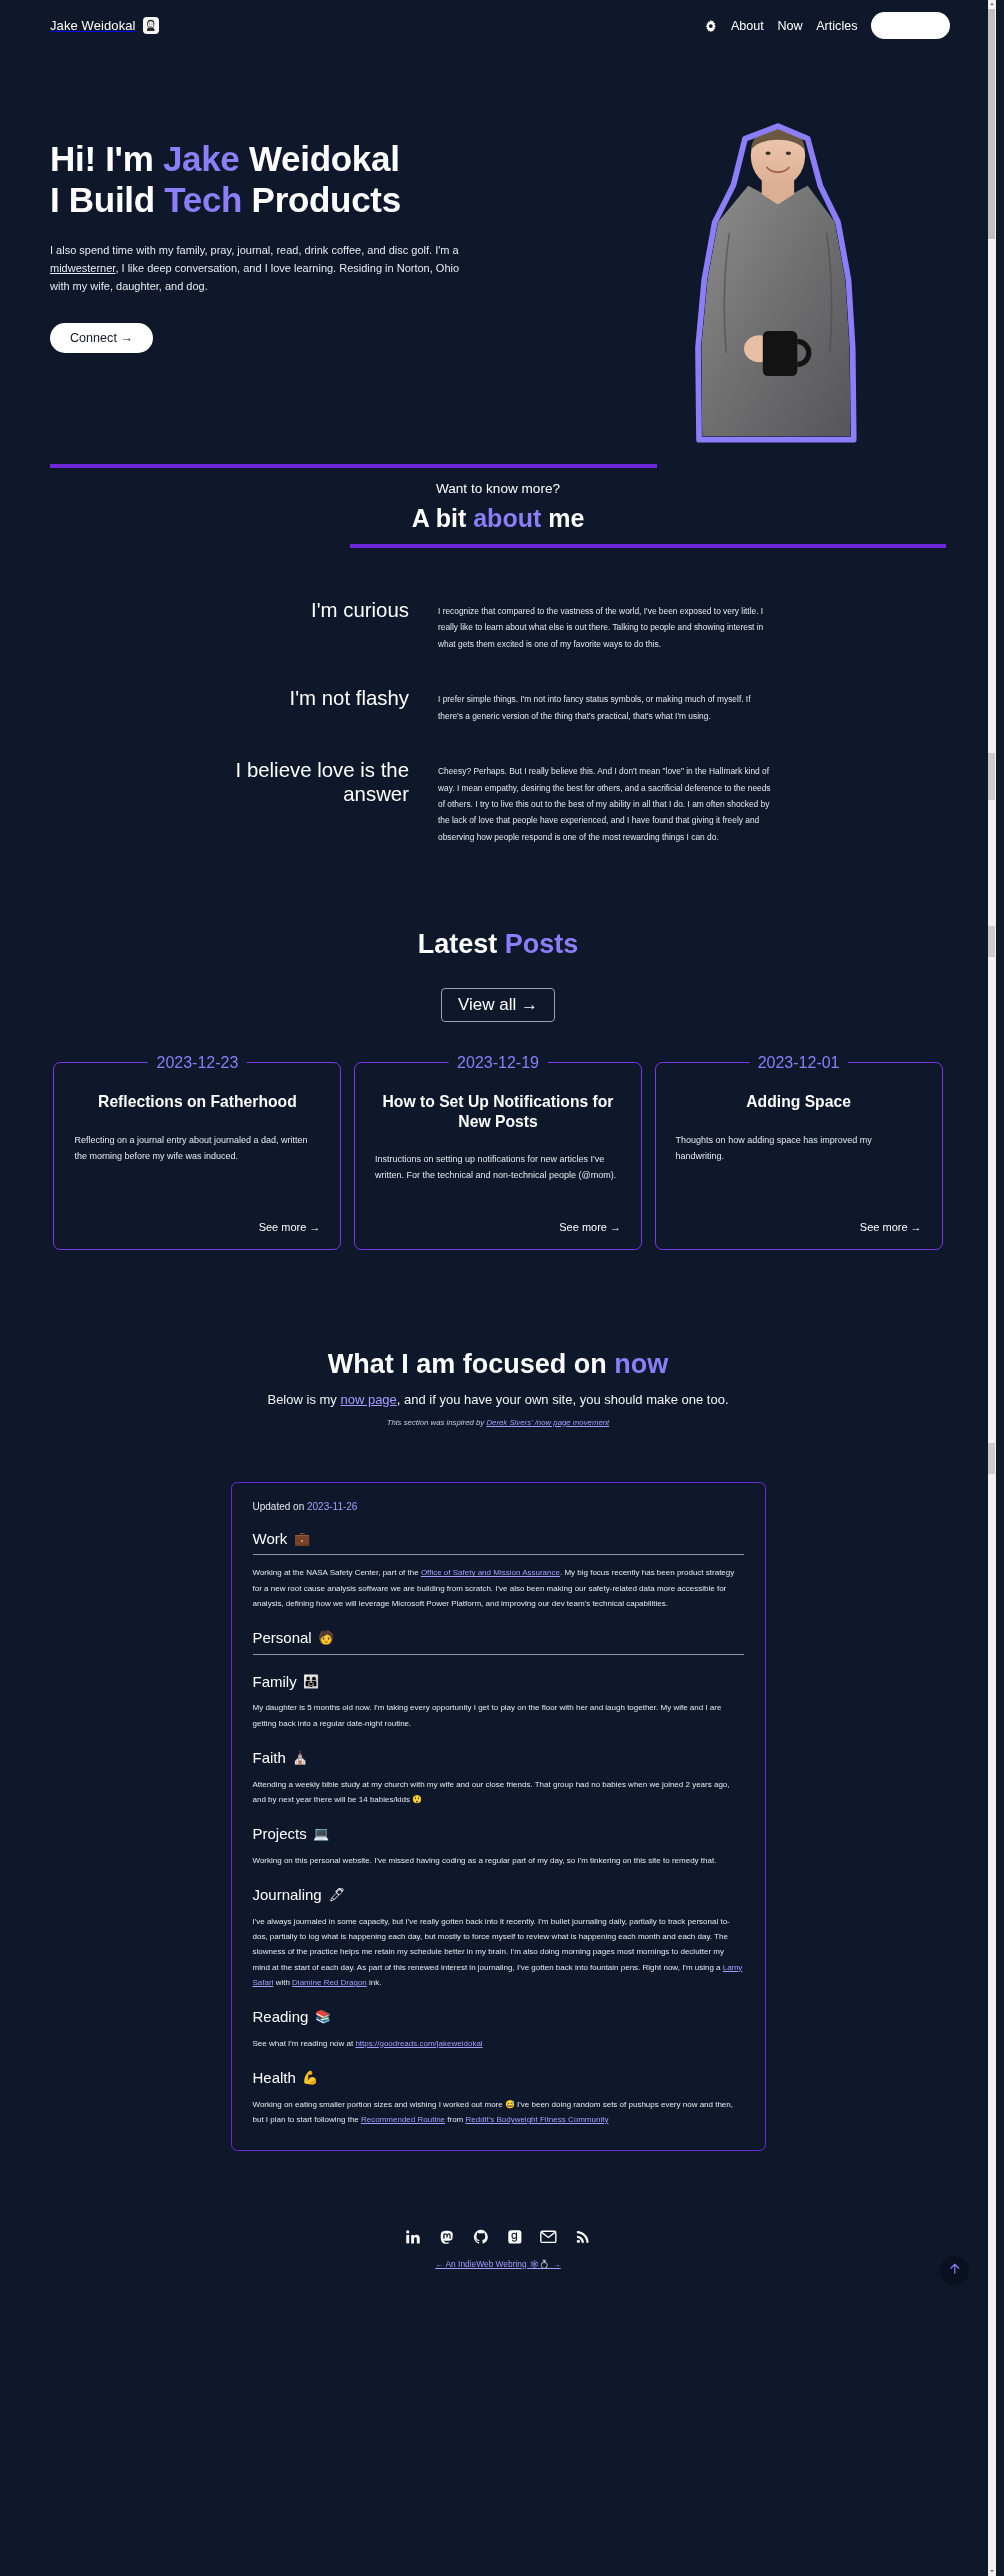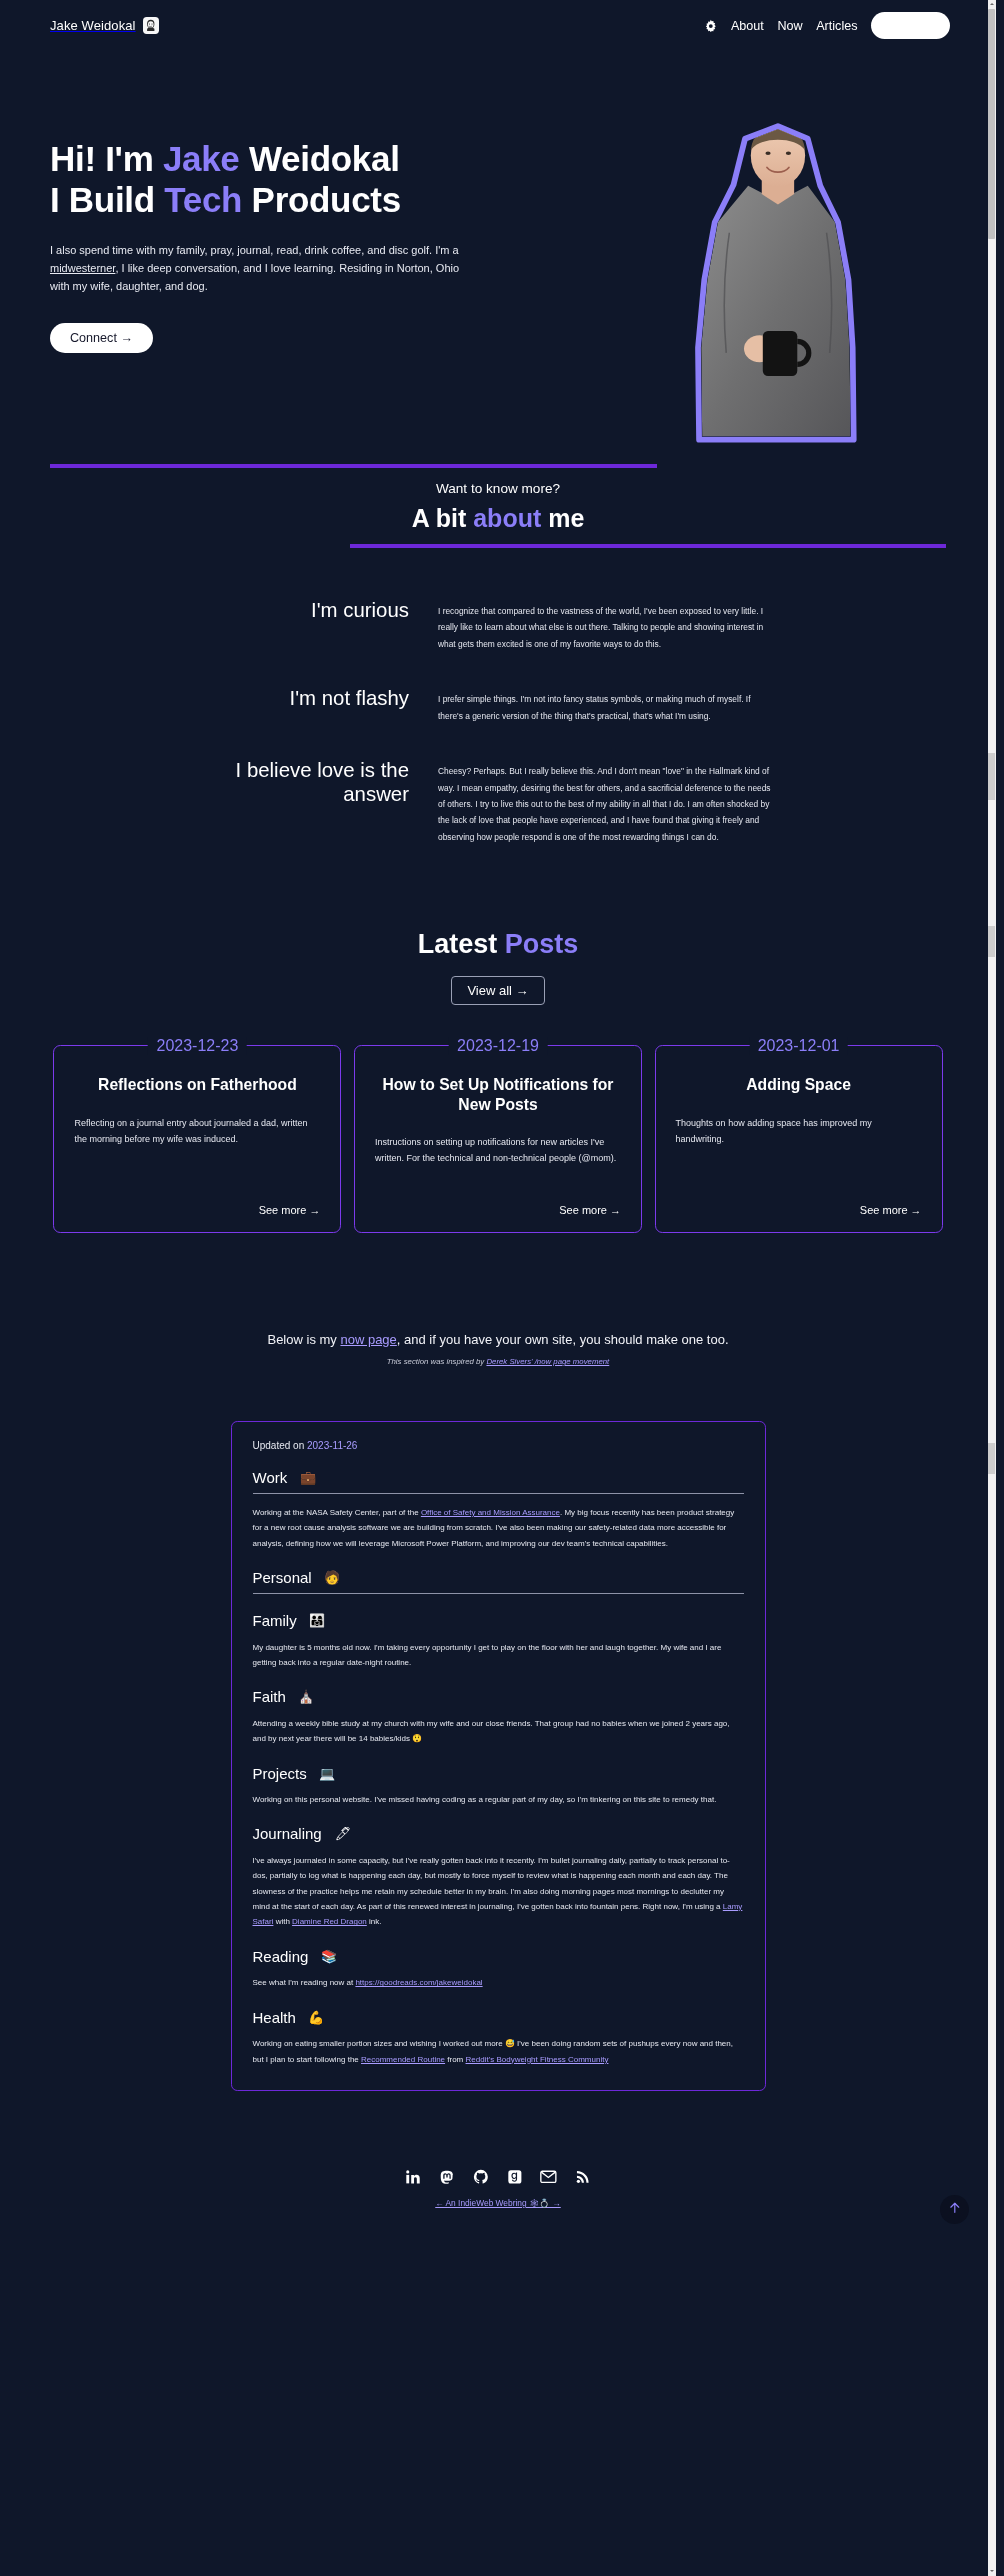--- a/index.html
+++ b/index.html
@@ -105,22 +105,22 @@
     flex: 1; font-size: 8.4px; line-height: 1.95; color: #e6e8f0; max-width: 340px;
     padding-top: 4.2px;
   }
 
   
   .posts-sec { margin-top: 84px; }
   .posts-title { text-align: center; font-size: 27px; font-weight: 700; }
   .viewall-wrap { text-align: center; margin-top: 15.7px; }
   .viewall {
     display: inline-block; border: 0.5px solid #9aa0b5; border-radius: 4px;
-    padding: 5.8px 15.7px; font-size: 13px; color: #fff; text-decoration: none;
-    background: transparent; cursor: pointer; font-family: "Liberation Sans", sans-serif;
+    padding: 5.8px 15.7px; font-size: 17px; color: #fff; text-decoration: none;
+    background: transparent; cursor: pointer; font-family: "Liberation Sans", sans-serif; margin-top: 12px;
   }
   .cards {
     display: flex; gap: 12.6px; justify-content: center; margin-top: 40px;
     padding: 0 50px;
   }
   .card {
     flex: 1; max-width: 288px; min-height: 188px; border: 0.5px solid #7c3aed;
     border-radius: 7.3px; padding: 21px 20px 15.7px 20px; position: relative;
     display: flex; flex-direction: column; background: transparent;
   }
@@ -146,21 +146,21 @@
   .now-credit a { color: #a99cff; text-decoration: underline; font-style: italic; }
 
   .now-card {
     width: 535px; margin: 55px auto 0 auto; border: 0.5px solid #6d28d9;
     border-radius: 6.3px; padding: 18px 21px 23px 21px; text-align: left;
   }
   .now-updated { font-size: 10px; color: #e6e8f0; }
   .now-updated .date { color: #a99cff; }
   .now-h {
     font-size: 15px; font-weight: 400; margin-top: 18px; display: flex;
-    align-items: center; gap: 13px;
+    align-items: center; gap: 7px;
   }
   .now-h .emoji { font-size: 13px; }
   .now-hr { border: none; border-top: 0.5px solid #8e93a8; margin-top: 7.3px; }
   .now-p { font-size: 8px; line-height: 1.92; color: #e6e8f0; margin-top: 10.5px; }
   .now-p a { color: #a99cff; text-decoration: underline; }
 
   
   .footer { margin-top: 78px; text-align: center; padding-bottom: 37px; }
   .social-row { display: flex; justify-content: center; gap: 18px; align-items: center; }
   .social-row a { color: #fff; display: inline-flex; }
@@ -309,20 +309,21 @@
       <div class="card">
         <span class="card-date">2023-12-01</span>
         <div class="card-title">Adding Space</div>
         <div class="card-desc">Thoughts on how adding space has improved my handwriting.</div>
         <a href="#" class="card-more">See more →</a>
       </div>
     </div>
   </section>
 
   <section class="now-sec">
+    <h2 class="now-title"><span>What I am focused on </span><span class="accent">now</span></h2>
     <p class="now-sub"><span>Below is my </span><a href="#">now page</a><span>, and if you have your own site, you should make one too.</span></p>
     <p class="now-credit"><span>This section was inspired by </span><a href="#">Derek Sivers' /now page movement</a></p>
 
     <div class="now-card">
       <div class="now-updated"><span>Updated on </span><span class="date">2023-11-26</span></div>
 
       <div class="now-h">
         <span>Work</span>
         <span class="emoji">💼</span>
       </div>

